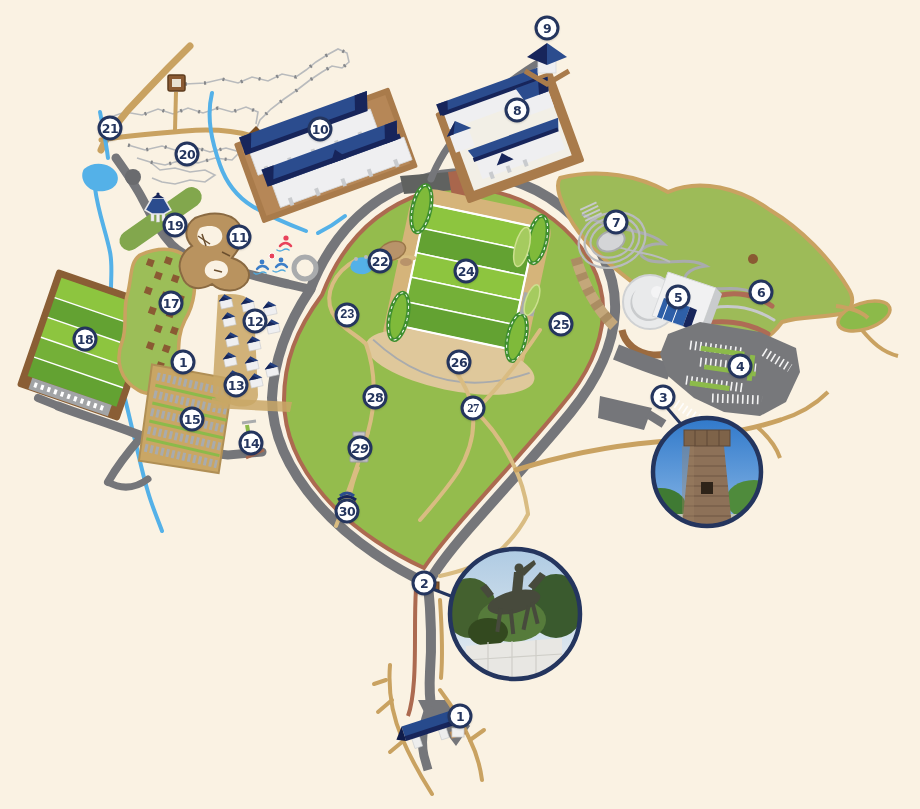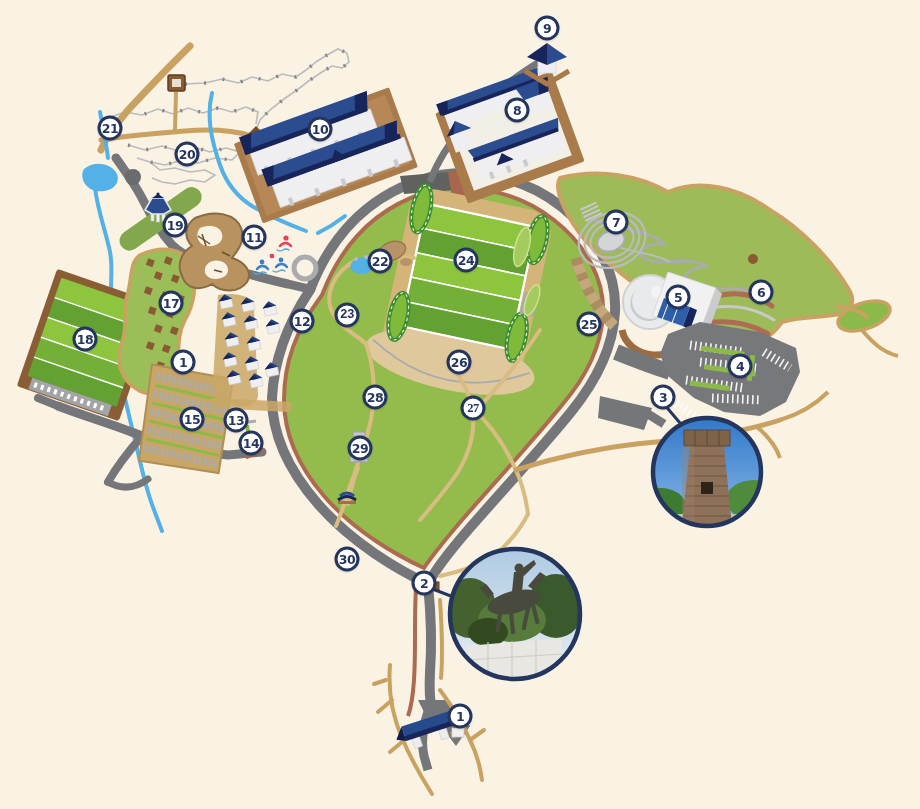--- a/index.html
+++ b/index.html
@@ -478,34 +478,34 @@
       <div class="marker" style="left: 460px; top: 716px;">1</div>
       <div class="marker" style="left: 424px; top: 583px;">2</div>
       <div class="marker" style="left: 663px; top: 397px;">3</div>
       <div class="marker" style="left: 740px; top: 366px;">4</div>
       <div class="marker" style="left: 678px; top: 297px;">5</div>
       <div class="marker" style="left: 761px; top: 292px;">6</div>
       <div class="marker" style="left: 616px; top: 222px;">7</div>
       <div class="marker" style="left: 517px; top: 110px;">8</div>
       <div class="marker" style="left: 547px; top: 28px;">9</div>
       <div class="marker" style="left: 320px; top: 129px;">10</div>
-      <div class="marker" style="left: 254px; top: 237px;">11</div>
-      <div class="marker" style="left: 255px; top: 321px; margin-left: 47px;">12</div>
-      <div class="marker" style="left: 236px; top: 385px; margin-top: 35px;">13</div>
+      <div class="marker" style="left: 239px; top: 237px;">11</div>
+      <div class="marker" style="left: 255px; top: 321px;">12</div>
+      <div class="marker" style="left: 236px; top: 385px;">13</div>
       <div class="marker" style="left: 251px; top: 443px;">14</div>
       <div class="marker" style="left: 192px; top: 419px;">15</div>
       <div class="marker" style="left: 183px; top: 362px;">1</div>
       <div class="marker" style="left: 171px; top: 303px;">17</div>
       <div class="marker" style="left: 85px; top: 339px;">18</div>
       <div class="marker" style="left: 175px; top: 225px;">19</div>
       <div class="marker" style="left: 187px; top: 154px;">20</div>
       <div class="marker" style="left: 110px; top: 128px;">21</div>
       <div class="marker" style="left: 380px; top: 261px;">22</div>
       <div class="marker" style="left: 347px; top: 315px; font-family: Liberation Mono, monospace;">23</div>
-      <div class="marker" style="left: 466px; top: 260px;">24</div>
-      <div class="marker" style="left: 561px; top: 324px; margin-left: 28px;">25</div>
+      <div class="marker" style="left: 466px; top: 271px;">24</div>
+      <div class="marker" style="left: 561px; top: 324px;">25</div>
       <div class="marker" style="left: 459px; top: 362px; text-align: center;">26</div>
       <div class="marker" style="left: 473px; top: 408px; font-family: Liberation Serif, serif;">27</div>
       <div class="marker" style="left: 375px; top: 397px;">28</div>
-      <div class="marker" style="left: 360px; top: 448px;">29</div>
-      <div class="marker" style="left: 347px; top: 511px; margin-top: 48px;">30</div>
+      <div class="marker" style="left: 360px; top: 448px; font-style: italic;">29</div>
+      <div class="marker" style="left: 347px; top: 511px;">30</div>
     </div>
 </div>
 
 </body></html>

